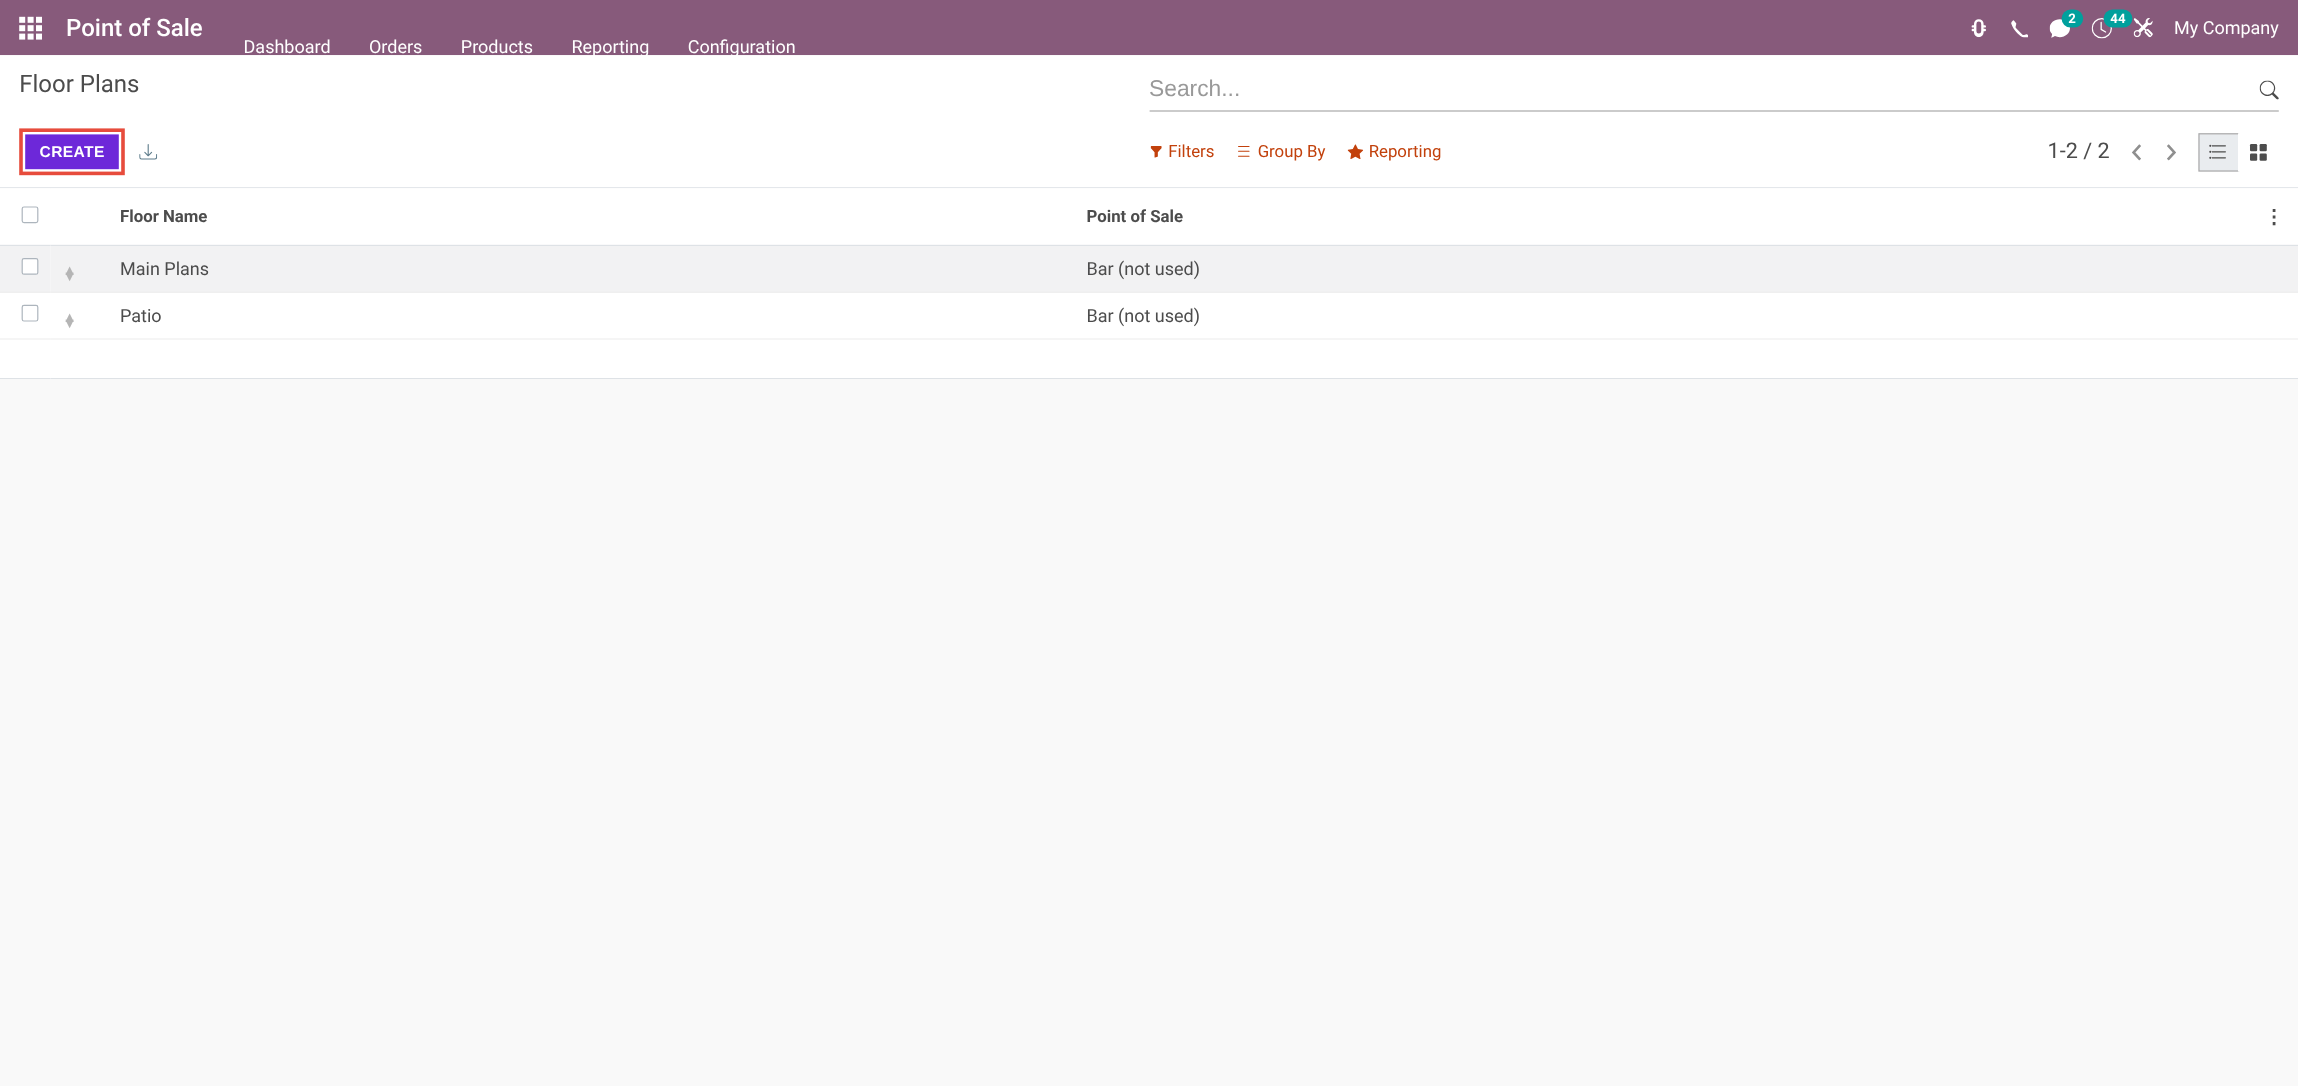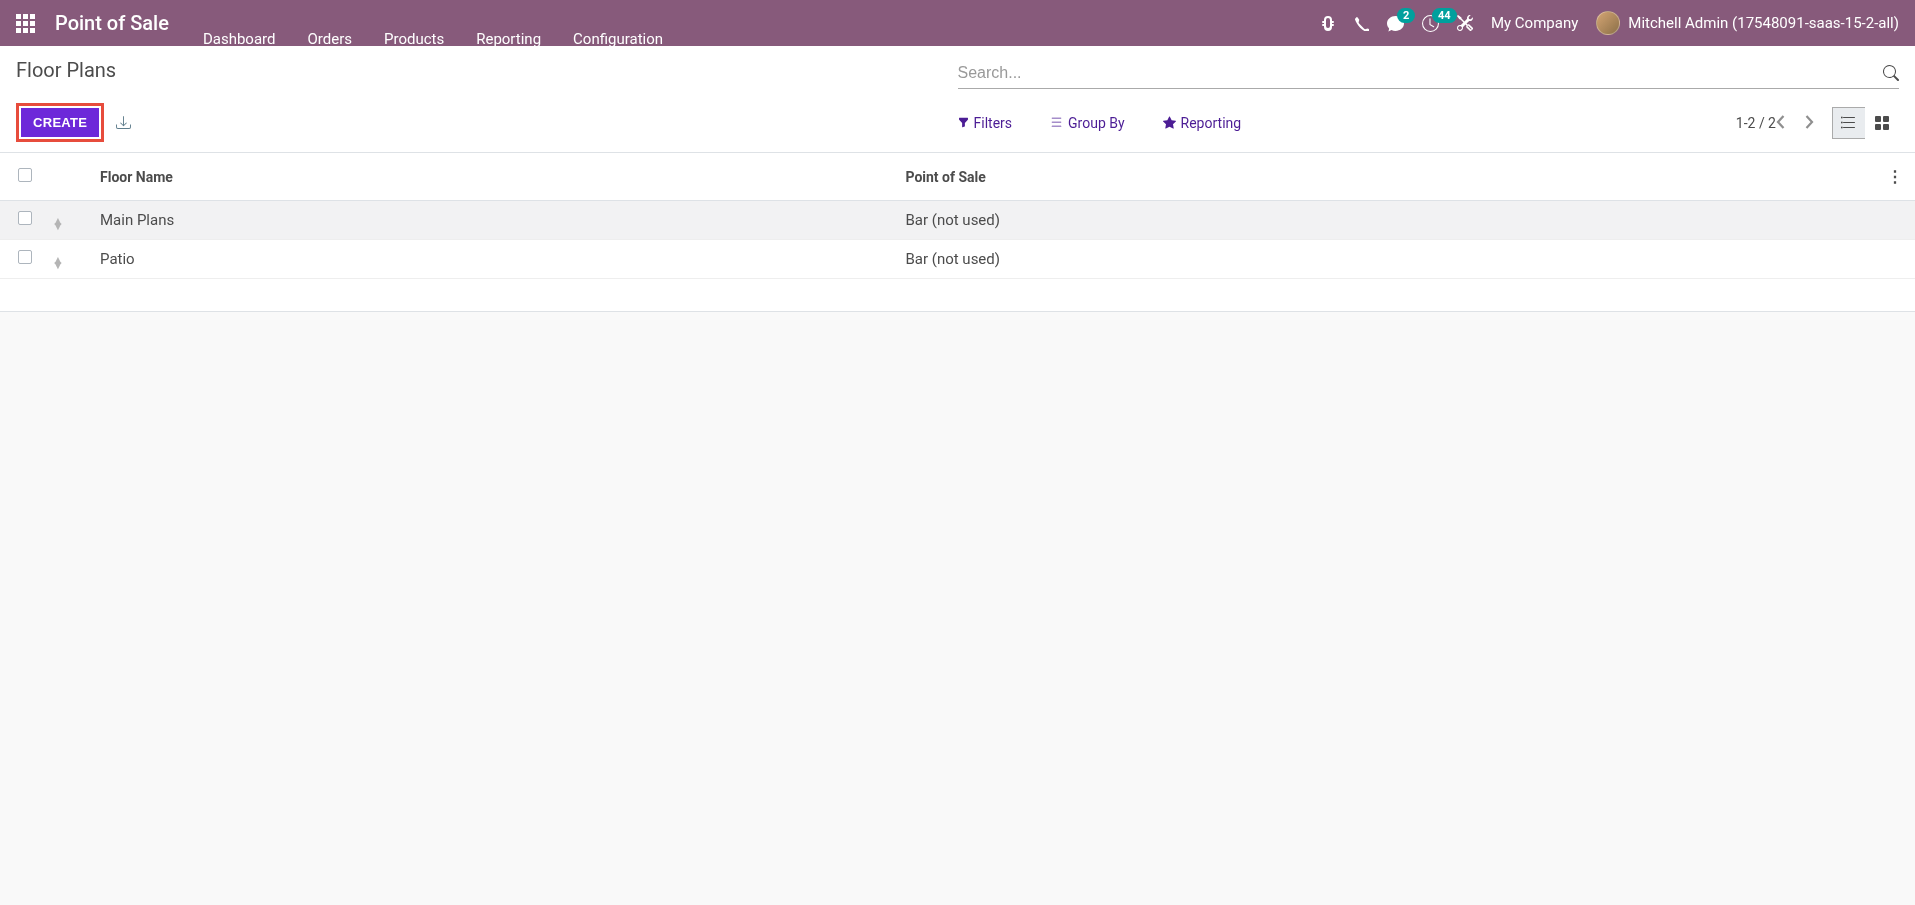--- a/index.html
+++ b/index.html
@@ -18,31 +18,31 @@
     .badge { background: #00a09d; color: #fff; font-size: 11px; font-weight: bold; border-radius: 10px; padding: 1px 6px; position: absolute; top: -7px; left: 10px; }
     .company-name { color: #fff; font-size: 15px; }
     .user-area { display: flex; align-items: center; gap: 8px; color: #fff; font-size: 15px; }
     .avatar { width: 24px; height: 24px; border-radius: 50%; background: linear-gradient(135deg, #d4a574, #8b6f47); border: 1px solid rgba(255,255,255,0.3); }
     
     
     .control-panel { background: #fff; border-bottom: 1px solid #dee2e6; padding: 12px 16px 10px 16px; }
     .cp-top { display: flex; justify-content: space-between; align-items: flex-start; margin-bottom: 14px; }
     .breadcrumb { font-size: 20px; color: #4c4c4c; }
     .search-box { flex: 0 0 50%; border-bottom: 1px solid #aaa; display: flex; align-items: center; padding: 4px 0; }
-    .search-input { border: none; outline: none; font-size: 16px; flex: 1; padding: 2px 0; }
+    .search-input { border: none; outline: none; font-size: 19px; flex: 1; padding: 2px 0; }
     .search-input::placeholder { color: #999; }
     .search-icon { color: #4c4c4c; cursor: pointer; }
     .create-btn { background: #6d28d9; color: #fff; border: none; padding: 7px 12px; font-weight: bold; font-size: 13px; letter-spacing: 0.3px; cursor: pointer; text-transform: uppercase; }
     .create-highlight { border: 3px solid #e74c3c; padding: 2px; display: inline-block; }
     .import-icon { color: #5f7d8c; cursor: pointer; font-size: 16px; }
-    .filter-group { display: flex; gap: 38px; color: #4c1d95; font-size: 14px; }
+    .filter-group { display: flex; gap: 18px; color: #c2410c; font-size: 14px; }
     .filter-item { display: flex; align-items: center; gap: 5px; cursor: pointer; }
     
     .cp-right { display: flex; align-items: center; gap: 18px; }
-    .pager { color: #4c4c4c; font-size: 14px; display: flex; align-items: flex-start; gap: 0; }
+    .pager { color: #4c4c4c; font-size: 18px; display: flex; align-items: center; gap: 18px; }
     .pager-nav { color: #8f8f8f; cursor: pointer; display: flex; gap: 18px; }
     .pager-nav span { font-size: 16px; }
     .view-switcher { display: flex; }
     .view-btn { width: 34px; height: 32px; border: 1px solid #ccc; background: #fff; display: flex; align-items: center; justify-content: center; cursor: pointer; color: #4c4c4c; }
     .view-btn.active { background: #e9ecef; border-color: #aaa; }
     .view-btn + .view-btn { margin-left: -1px; }
     
     
     .list-view { background: #fff; }
     table { width: 100%; border-collapse: collapse; }
@@ -112,24 +112,20 @@
           <path d="M8 16A8 8 0 1 0 8 0a8 8 0 0 0 0 16zm7-8A7 7 0 1 1 1 8a7 7 0 0 1 14 0z"></path>
         </svg>
       <span class="badge">44</span>
     </div>
     <div class="icon-btn">
       <svg width="16" height="16" viewBox="0 0 16 16" fill="currentColor">
           <path d="M1 0L0 1l2.2 3.081a1 1 0 0 0 .815.419h.07a1 1 0 0 1 .708.293l2.675 2.675-2.617 2.654A3.003 3.003 0 0 0 0 13a3 3 0 1 0 5.878-.851l2.654-2.617.968.968-.305.914a1 1 0 0 0 .242 1.023l3.356 3.356a1 1 0 0 0 1.414 0l1.586-1.586a1 1 0 0 0 0-1.414l-3.356-3.356a1 1 0 0 0-1.023-.242L10.5 9.5l-.96-.96 2.68-2.643A3.005 3.005 0 0 0 16 3c0-.269-.035-.53-.102-.777l-2.14 2.141L12 4l-.364-1.757L13.777.102a3 3 0 0 0-3.675 3.68L7.462 6.46 4.793 3.793a1 1 0 0 1-.293-.707v-.071a1 1 0 0 0-.419-.814L1 0zm9.646 10.646a.5.5 0 0 1 .708 0l3 3a.5.5 0 0 1-.708.708l-3-3a.5.5 0 0 1 0-.708zM3 11l.471.242.529.026.287.445.445.287.026.529L5 13l-.242.471-.26.529-.445.287-.287.445-.529.026L3 15l-.471-.242L2 14.732l-.287-.445L1.268 14l-.026-.529L1 13l.242-.471.026-.529.445-.287.287-.445.529-.026L3 11z"></path>
         </svg>
     </div>
     <div class="company-name">My Company</div>
-    <div class="user-area">
-      <div class="avatar"></div>
-      <span>Mitchell Admin (17548091-saas-15-2-all)</span>
-    </div>
   </div>
 </div>
 
 <div class="control-panel">
   <div class="cp-top">
     <div class="breadcrumb">Floor Plans</div>
     <div class="search-box">
       <input class="search-input" placeholder="Search..." style="">
       <span class="search-icon">
         <svg width="16" height="16" viewBox="0 0 16 16" fill="currentColor">

